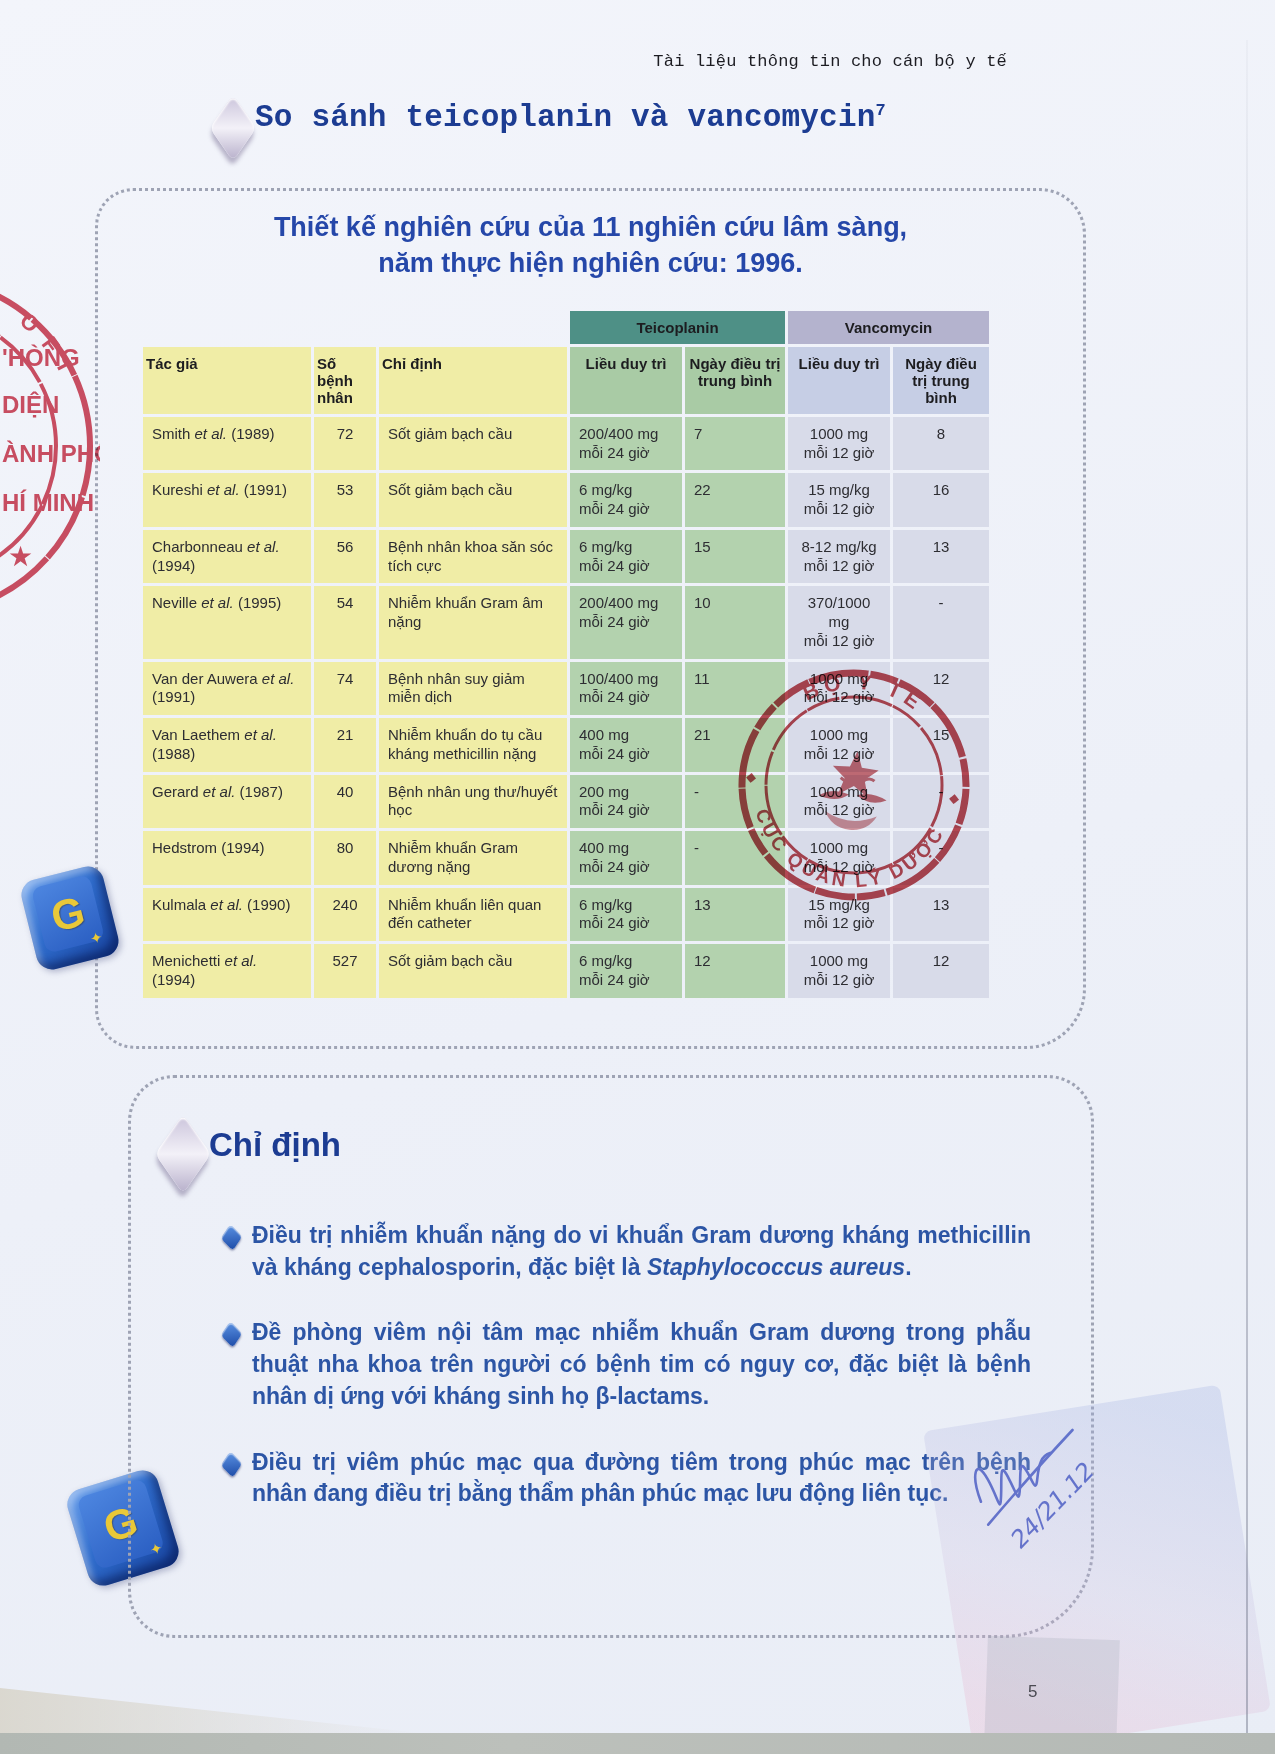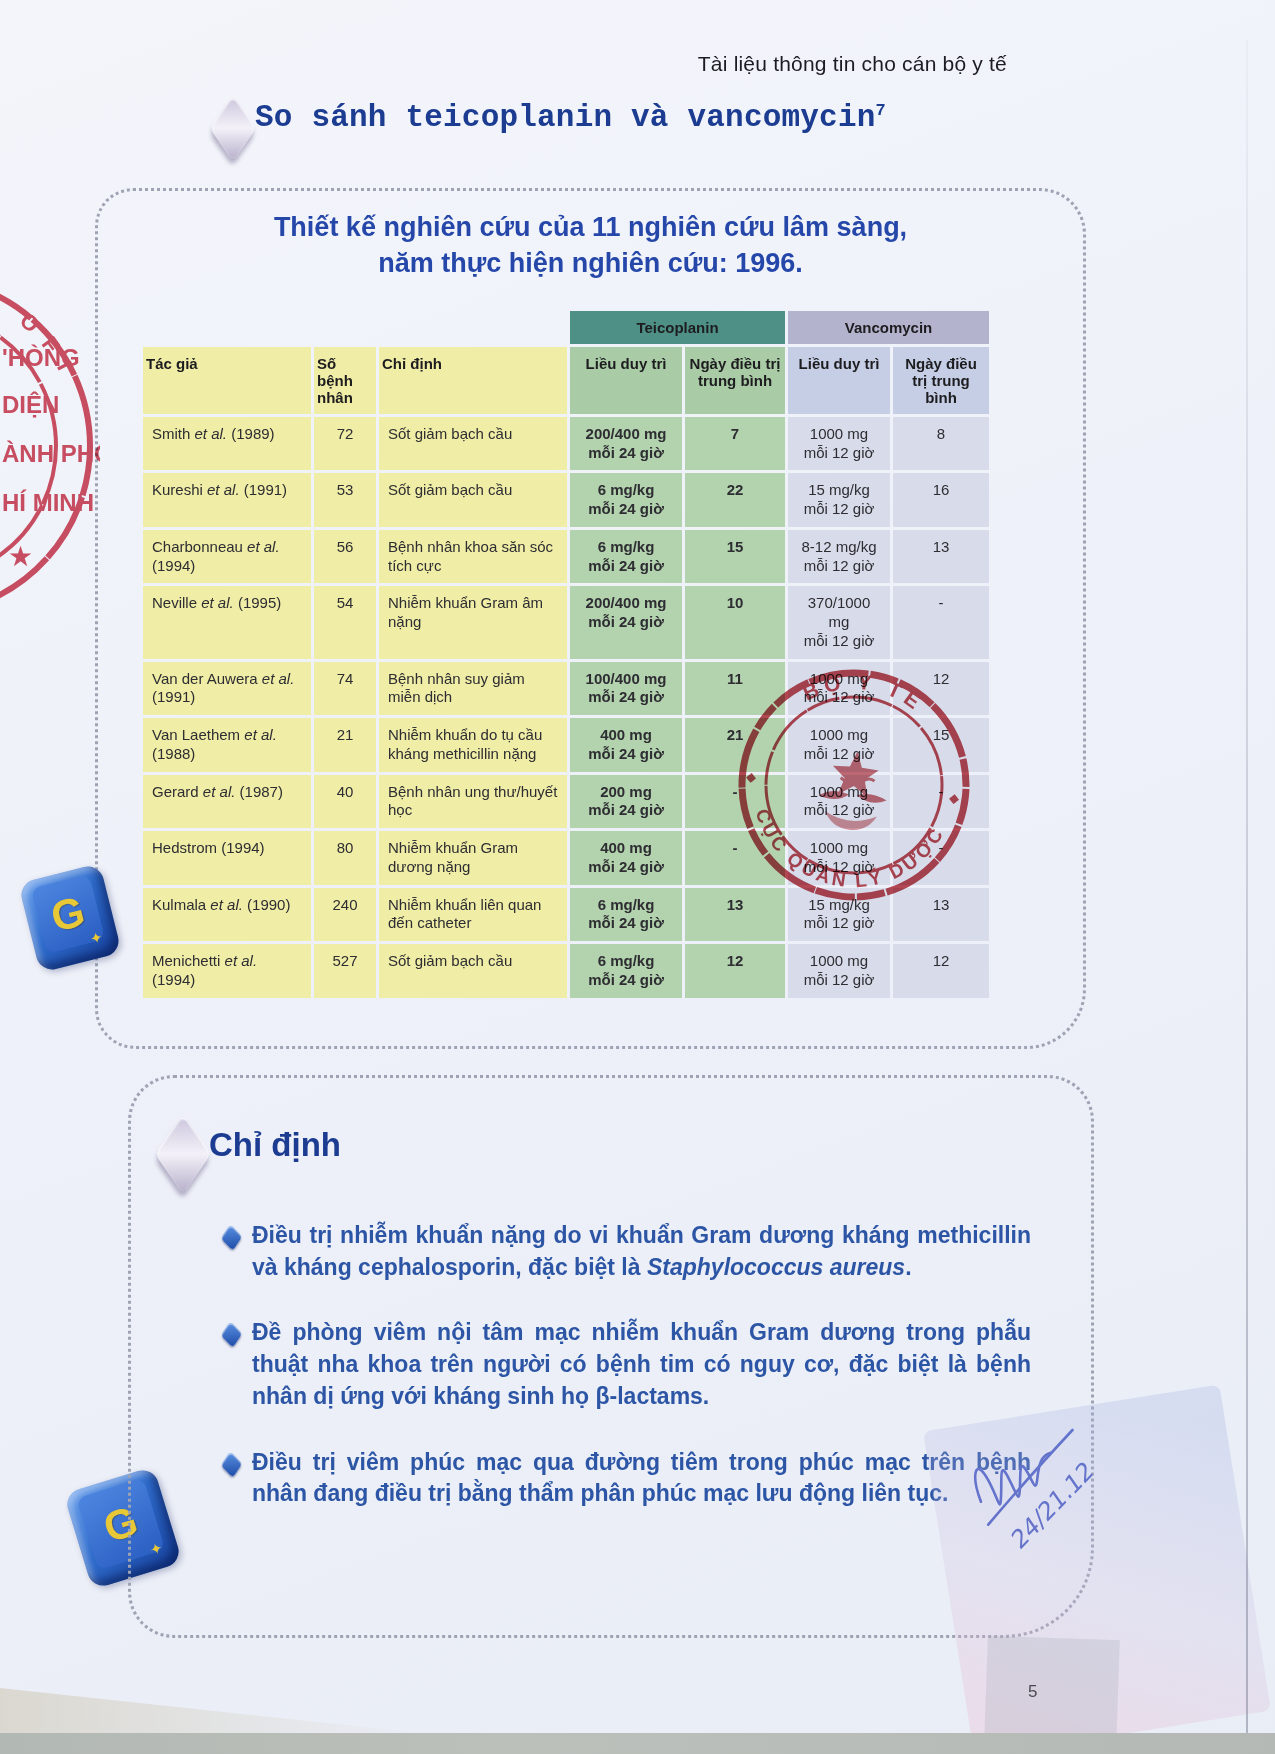--- a/index.html
+++ b/index.html
@@ -2,21 +2,21 @@
 <html><head>
 <meta charset="utf-8">
 <style>
   html,body { margin:0; padding:0; background:#fff; }
   .page {
     position:relative; width:1275px; height:1754px; overflow:hidden;
     background: linear-gradient(160deg,#f3f5fb 0%, #edf0f8 55%, #e9edf6 100%);
     font-family:"Liberation Sans", sans-serif;
   }
   
-  .header-note { position:absolute; top:52px; right:268px; font-size:21px; color:#1c1c22; letter-spacing:.2px; }
+  .header-note { position:absolute; top:52px; right:268px; font-size:17px; color:#1c1c22; letter-spacing:.2px;font-family:Liberation Mono, monospace; }
   .title-wrap { position:absolute; top:100px; left:213px; }
   .diamond-key {
     position:absolute; border-radius:7px;
     background:linear-gradient(135deg,#c9c2da 0%,#f3f1f8 50%,#b5adc9 100%);
     box-shadow:3px 4px 4px rgba(110,100,140,.45), inset 1px 1px 2px #fff;
     transform:rotate(45deg) skew(10deg,10deg);
   }
   .title-diamond { left:0; top:8px; width:40px; height:40px; }
   .page-title { position:relative; margin:0 0 0 42px; font-size:31px; font-weight:bold; color:#1c3c92; letter-spacing:.2px;font-family:Liberation Mono, monospace; }
   .page-title sup { font-size:17px; }
@@ -32,21 +32,21 @@
   .grp-spacer { background:transparent; }
   .grp-teico { background:#4e9086; color:#fdfdfd; font-size:19px; font-weight:bold; text-align:center; padding:7px 4px; }
   .grp-vanco { background:#b4b3ce; color:#f6f6fb; font-size:19px; font-weight:bold; text-align:center; padding:7px 4px; }
   table.study th { font-size:15px; font-weight:bold; color:#1d1d20; padding:8px 3px; vertical-align:top; }
   th.h-yellow { background:#f0eda6; text-align:left; }
   th.h-green  { background:#a9cba5; text-align:center; }
   th.h-lav    { background:#c6cee5; text-align:center; }
   table.study td { font-size:15px; color:#2d2d32; padding:8px 9px; vertical-align:top; line-height:1.25; }
   td.c-yellow { background:#f0eda6; text-align:left; }
   td.c-yellow.num { text-align:center; }
-  td.c-green  { background:#b3d2ae; text-align:center; white-space:pre-line;font-weight:bold; }
+  td.c-green  { background:#b3d2ae; text-align:left; white-space:pre-line; }
   td.c-lav    { background:#d8dbe9; text-align:center; white-space:pre-line; }
   td i { font-style:italic; }
   
   .ministry-stamp { position:absolute; left:630px; top:468px; width:252px; height:252px; transform:rotate(6deg); mix-blend-mode:multiply; opacity:.88; }
   
   .office-stamp { position:absolute; left:0; top:278px; width:100px; height:340px; mix-blend-mode:multiply; opacity:.92; }
   
   .gkey { position:absolute; }
   .gkey .cap { position:absolute; inset:0; border-radius:16px;
     background:linear-gradient(145deg,#6aa0ec 0%,#2f6ccc 45%,#16419c 100%);

